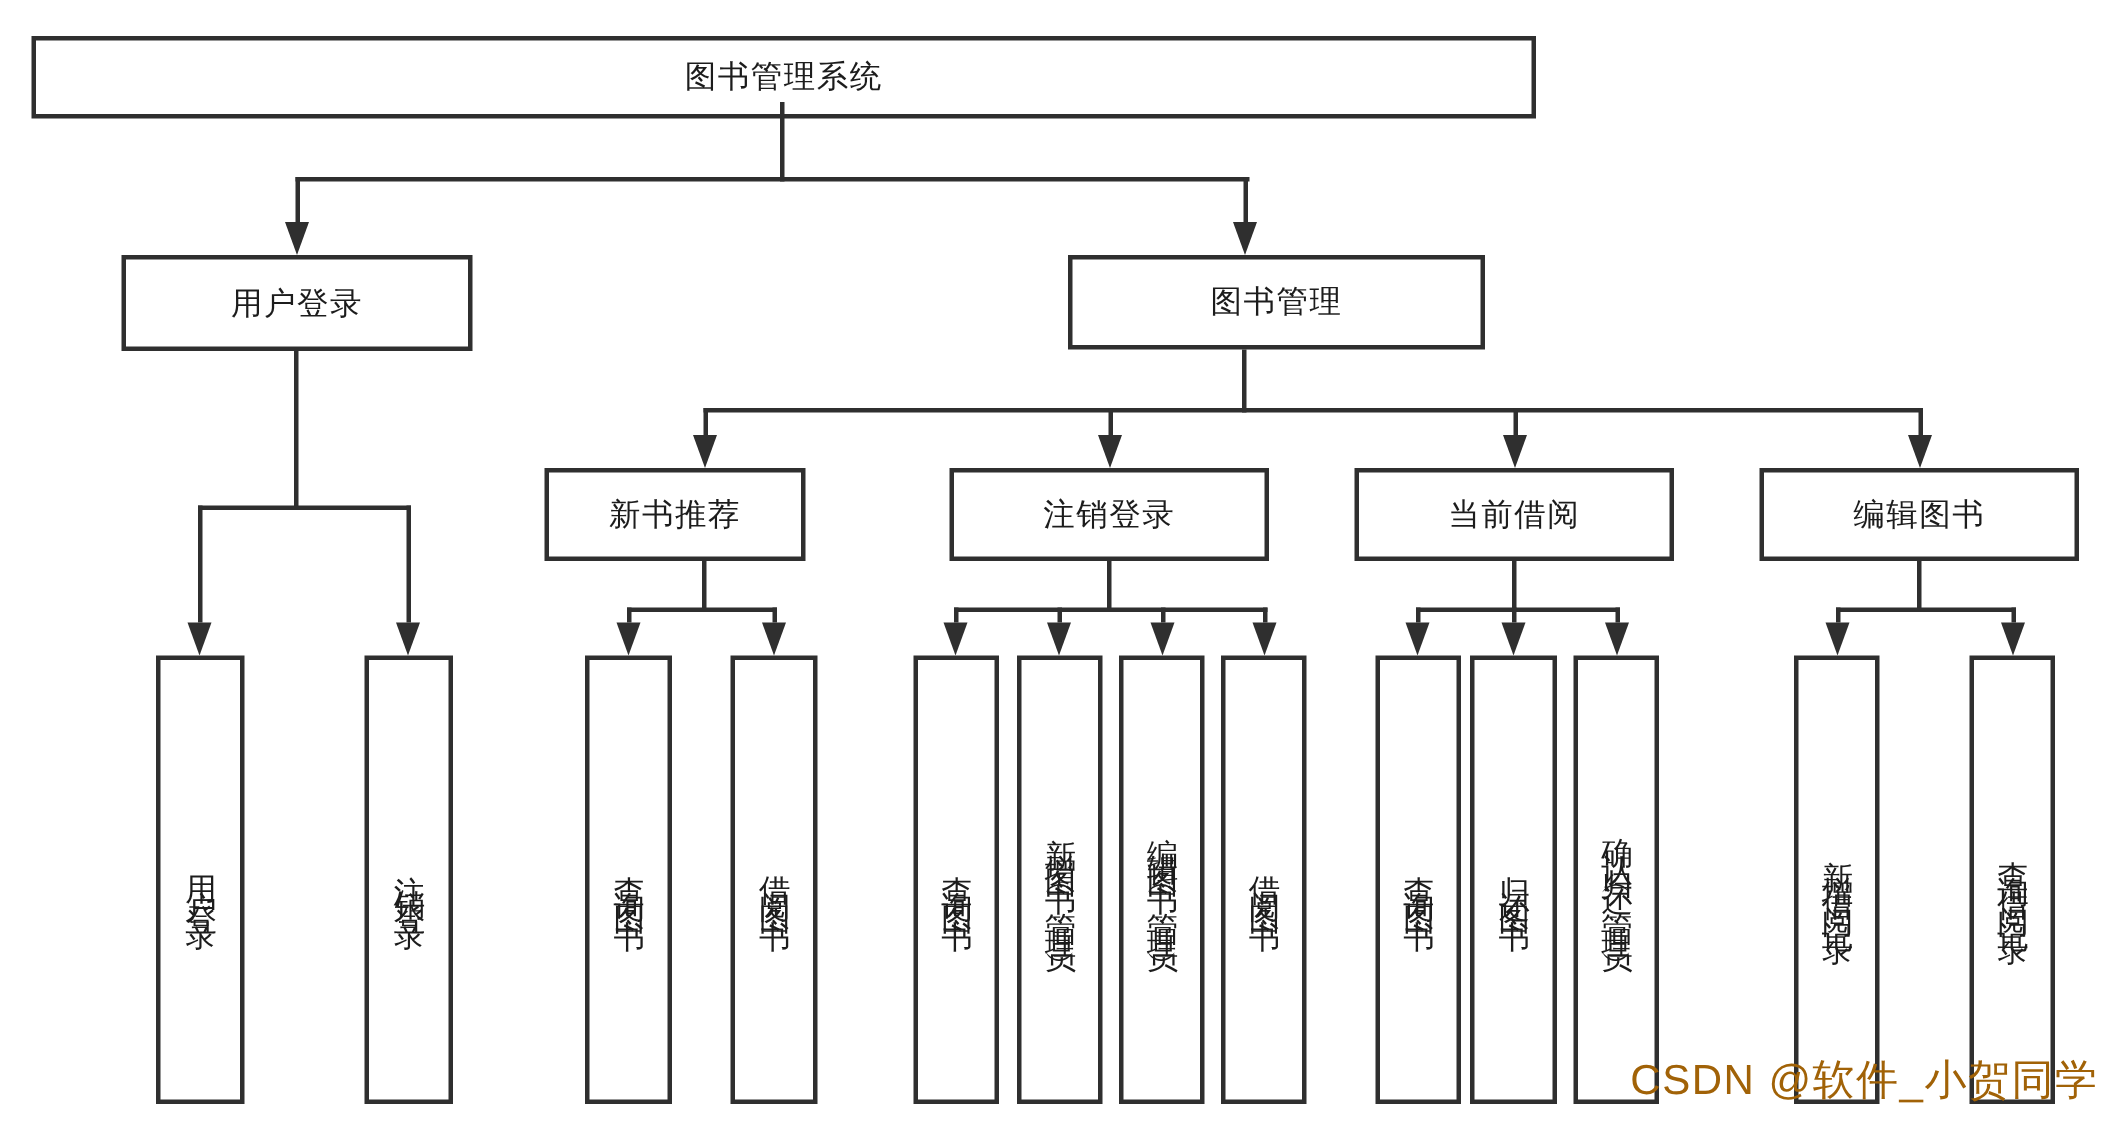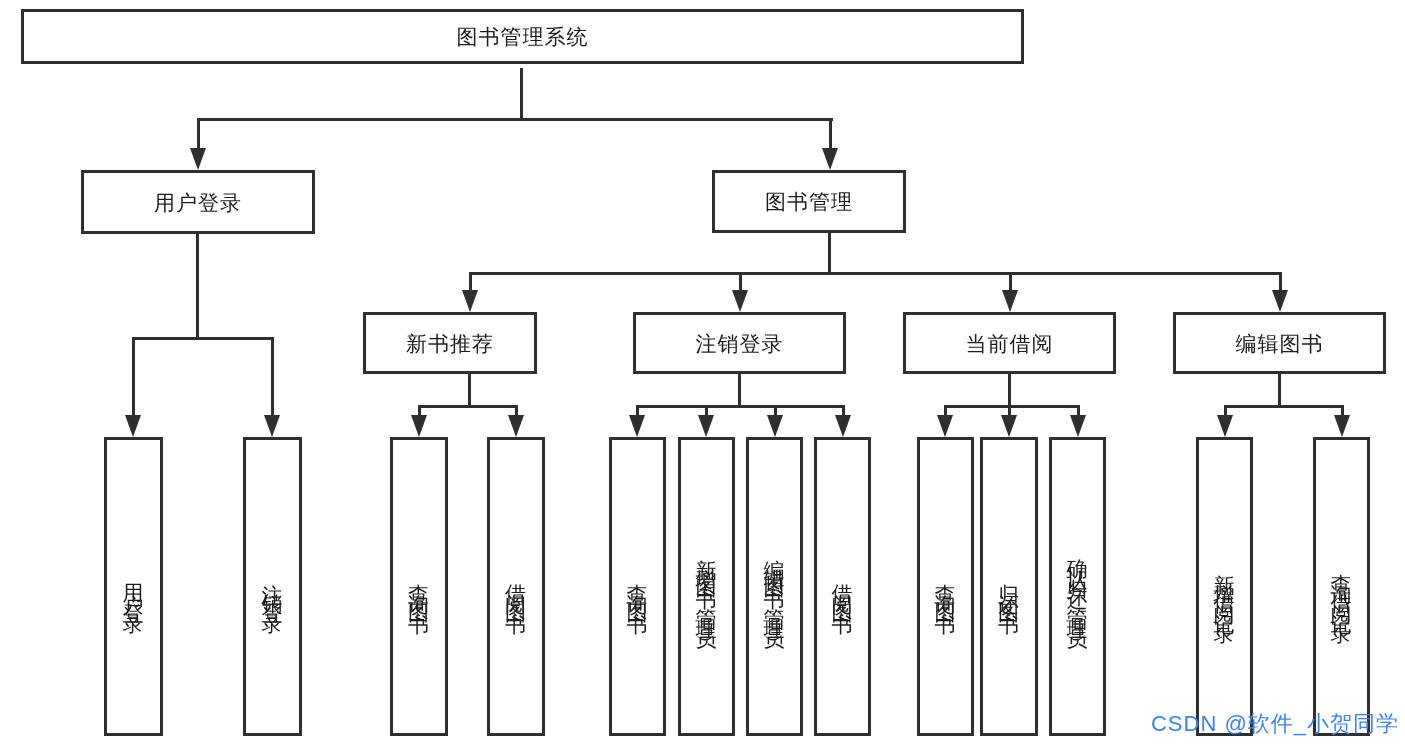--- a/index.html
+++ b/index.html
@@ -25,36 +25,36 @@
     letter-spacing:10px; white-space:normal;
   }
   .line { position:absolute; background:var(--line); }
   .ahead {
     position:absolute; width:0; height:0;
     border-left:8px solid transparent; border-right:8px solid transparent;
     border-top:22px solid var(--line);
   }
   .watermark {
     position:absolute; right:6px; bottom:8px;
-    font-size:22px; color:#3b82f6; letter-spacing:1px;
+    font-size:28px; color:#a16207; letter-spacing:1px;
     z-index:5; pointer-events:none;text-align:right;
   }
 </style>
 </head>
 <body>
 
 <div id="stage">
   <div id="nodes-layer">
-      <div class="node h" style="left: 21px; top: 9px; width: 1003px; height: 55px;">
+      <div class="node h" style="left: 21px; top: 24px; width: 1003px; height: 55px;">
         <span class="label">图书管理系统</span>
       </div>
       <div class="node h" style="left: 81px; top: 170px; width: 234px; height: 64px;">
         <span class="label">用户登录</span>
       </div>
-      <div class="node h" style="left: 712px; top: 170px; width: 194px; height: 63px;">
+      <div class="node h" style="left: 712px; top: 170px; width: 278px; height: 63px;">
         <span class="label">图书管理</span>
       </div>
       <div class="node h" style="left: 363px; top: 312px; width: 174px; height: 62px;">
         <span class="label">新书推荐</span>
       </div>
       <div class="node h" style="left: 633px; top: 312px; width: 213px; height: 62px;">
         <span class="label">注销登录</span>
       </div>
       <div class="node h" style="left: 903px; top: 312px; width: 213px; height: 62px;">
         <span class="label">当前借阅</span>

